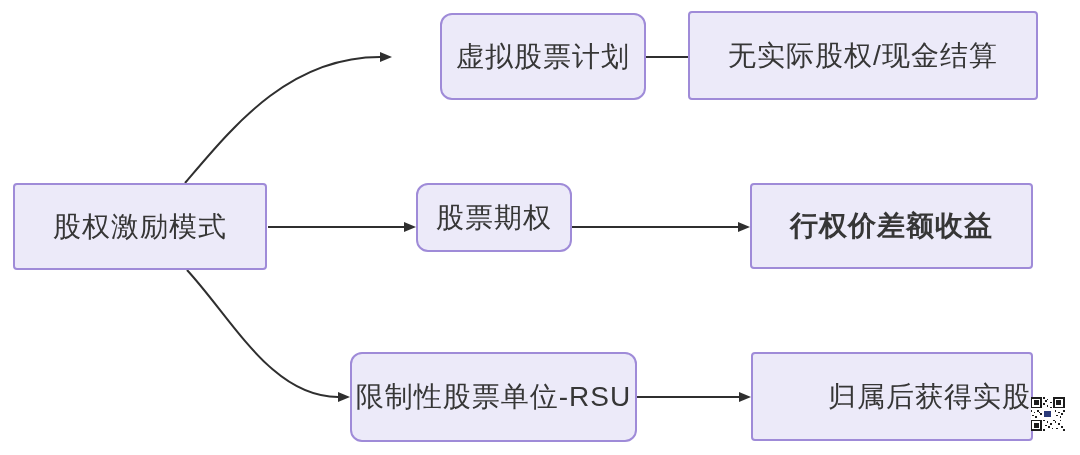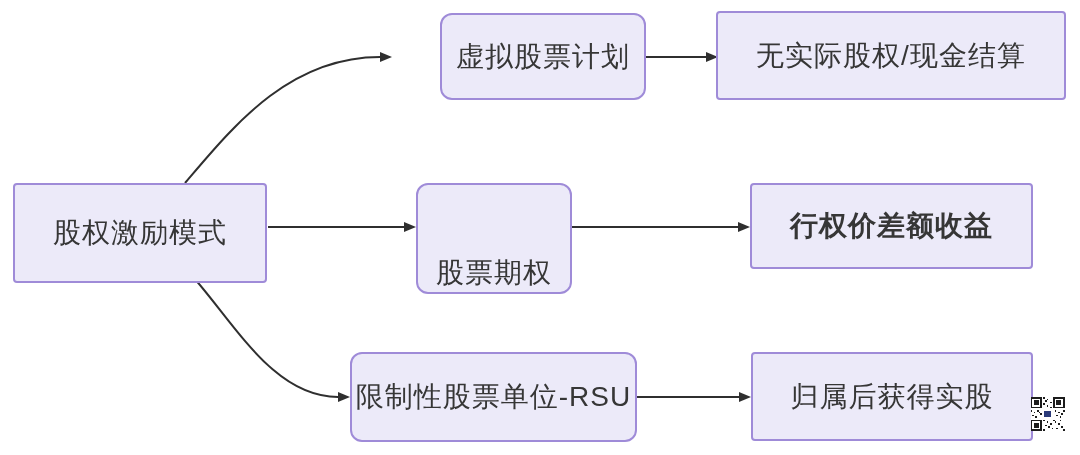--- a/index.html
+++ b/index.html
@@ -34,27 +34,27 @@
     color: var(--text, #363636);
     font-size: 28px;
     letter-spacing: 1px;
     text-align: center;
     white-space: nowrap;
   }
   .node.rect { border-radius: 4px; }
   .node.round { border-radius: 12px; }
 
   
-  .n-root     { left: 13px;  top: 183px; width: 254px; height: 100px; }
+  .n-root     { left: 13px;  top: 183px; width: 254px; height: 87px; }
   .n-branch-0 { left: 392px; top: 13px;  width: 206px; height: 87px; margin-left: 48px; }
-  .n-branch-1 { left: 416px; top: 183px; width: 156px; height: 111px; align-items: flex-end; }
+  .n-branch-1 { left: 416px; top: 183px; width: 156px; height: 69px; }
   .n-branch-2 { left: 350px; top: 352px; width: 287px; height: 90px; text-align: right; }
-  .n-outcome-0{ left: 716px; top: 11px;  width: 350px; height: 89px; }
+  .n-outcome-0{ left: 688px; top: 11px;  width: 350px; height: 89px; }
   .n-outcome-1{ left: 750px; top: 183px; width: 283px; height: 86px; font-weight: bold; }
-  .n-outcome-2{ left: 751px; top: 352px; width: 282px; height: 89px; }
+  .n-outcome-2{ left: 751px; top: 352px; width: 282px; height: 89px; justify-content: flex-end; }
 
   .watermark {
     position: absolute;
     left: 1029px;
     top: 397px;
     width: 37px;
     height: 34px;
   }
   .watermark svg { width: 100%; height: 100%; display: block; }
 </style>

